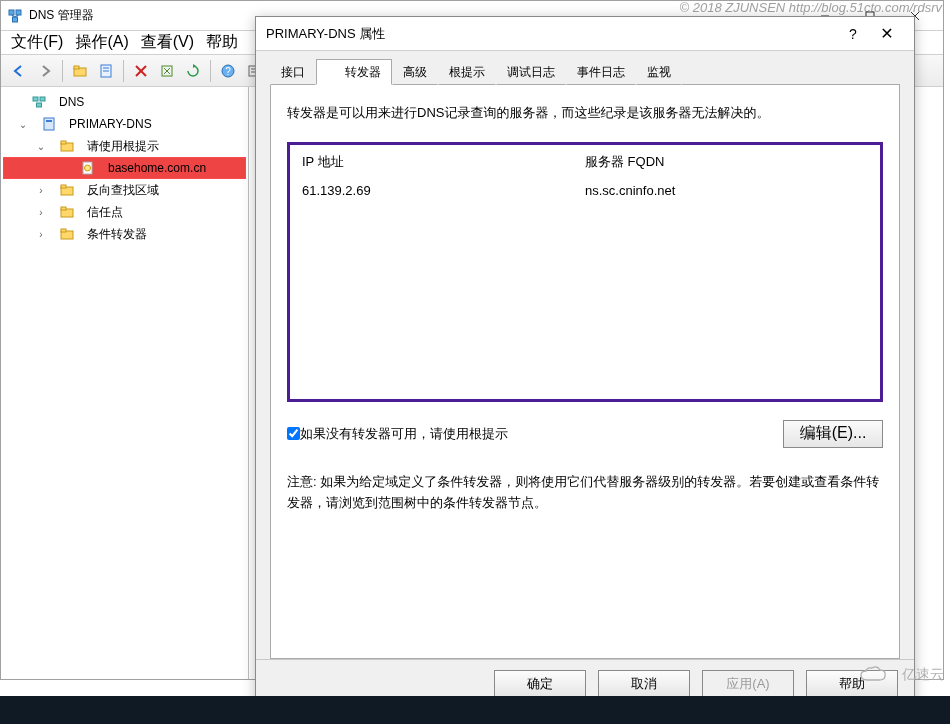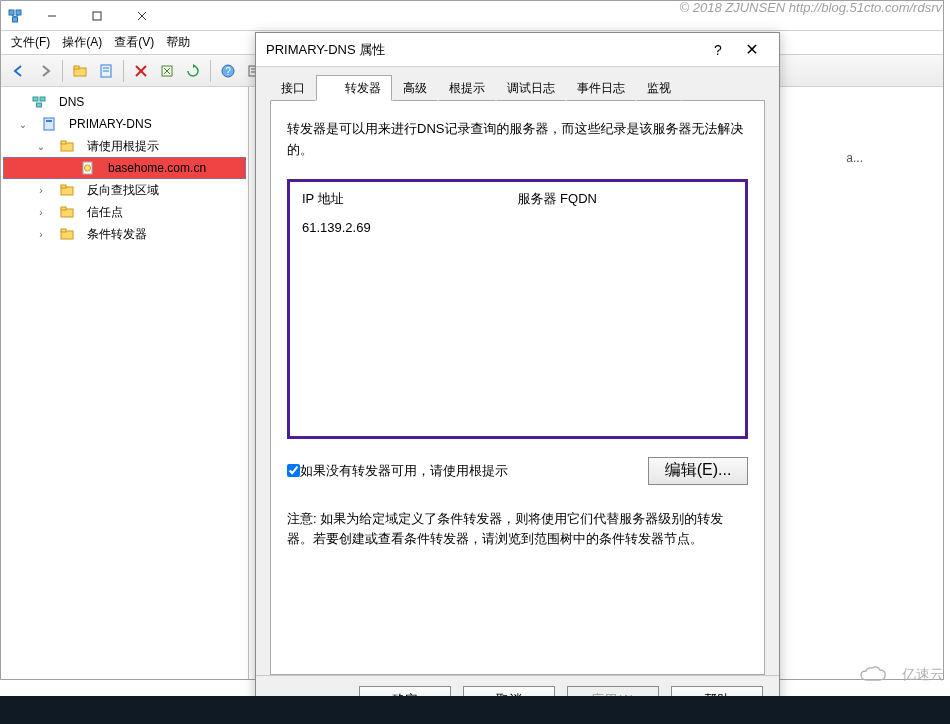--- a/index.html
+++ b/index.html
@@ -34,21 +34,21 @@
 .win-btn { width: 45px; height: 28px; display: flex; align-items: center; justify-content: center; }
 
 .menu-bar {
   height: 24px;
   display: flex;
   align-items: center;
   gap: 12px;
   padding: 0 10px;
   border-bottom: 1px solid #d0d0d0;
 }
-.menu-bar span { font-size: 12px; cursor: default; }
+.menu-bar span { font-size: 16px; cursor: default; }
 
 .toolbar {
   height: 32px;
   display: flex;
   align-items: center;
   gap: 2px;
   padding: 2px 6px;
   border-bottom: 1px solid #d0d0d0;
   background: linear-gradient(#f8f8f8,#ececec);
 }
@@ -90,22 +90,22 @@
   background:#fff;
   padding:8px;
   font-size:12px;
   color:#555;
 }
 
 
 .dialog {
   position: absolute;
   left: 255px;
-  top: 32px;
-  width: 525px;
+  top: 16px;
+  width: 660px;
   height: 692px;
   background: #f0f0f0;
   border: 1px solid #8a8a8a;
   box-shadow: 0 2px 12px rgba(0,0,0,0.25);
   display: flex;
   flex-direction: column;
 }
 .dlg-title {
   height: 34px;
   display: flex;
@@ -222,20 +222,21 @@
   <div class="title-bar">
     <span class="ticon">
       <svg viewBox="0 0 16 16" width="16" height="16">
           <rect x="2" y="2" width="5" height="5" fill="#5aa9e6" stroke="#2a6fb0"></rect>
           <rect x="9" y="2" width="5" height="5" fill="#5aa9e6" stroke="#2a6fb0"></rect>
           <rect x="5.5" y="9" width="5" height="5" fill="#5aa9e6" stroke="#2a6fb0"></rect>
           <line x1="4.5" y1="7" x2="8" y2="9" stroke="#2a6fb0"></line>
           <line x1="11.5" y1="7" x2="8" y2="9" stroke="#2a6fb0"></line>
         </svg>
     </span>
+    <span class="title">DNS 管理器</span>
     <div class="win-controls">
       <div class="win-btn">
           <svg width="10" height="10">
             <line x1="1" y1="5" x2="9" y2="5" stroke="#333"></line>
           </svg>
         </div>
       <div class="win-btn">
           <svg width="10" height="10">
             <rect x="1" y="1" width="8" height="8" fill="none" stroke="#333"></rect>
           </svg>
@@ -416,20 +417,21 @@
     <div class="tab-content">
       <div class="desc">转发器是可以用来进行DNS记录查询的服务器，而这些纪录是该服务器无法解决的。</div>
 
       <div class="fwd-list">
         <div class="fwd-head">
           <div class="c1">IP 地址</div>
           <div class="c2">服务器 FQDN</div>
         </div>
         <div class="fwd-row">
           <div class="c1">61.139.2.69</div>
+          <div class="c2">ns.sc.cninfo.net</div>
         </div>
       </div>
 
       <div class="chk-row">
         <input type="checkbox" checked="" style="">
         <span>如果没有转发器可用，请使用根提示</span>
         <span class="spacer"></span>
         <button class="edit-btn">编辑(E)...</button>
       </div>
 

